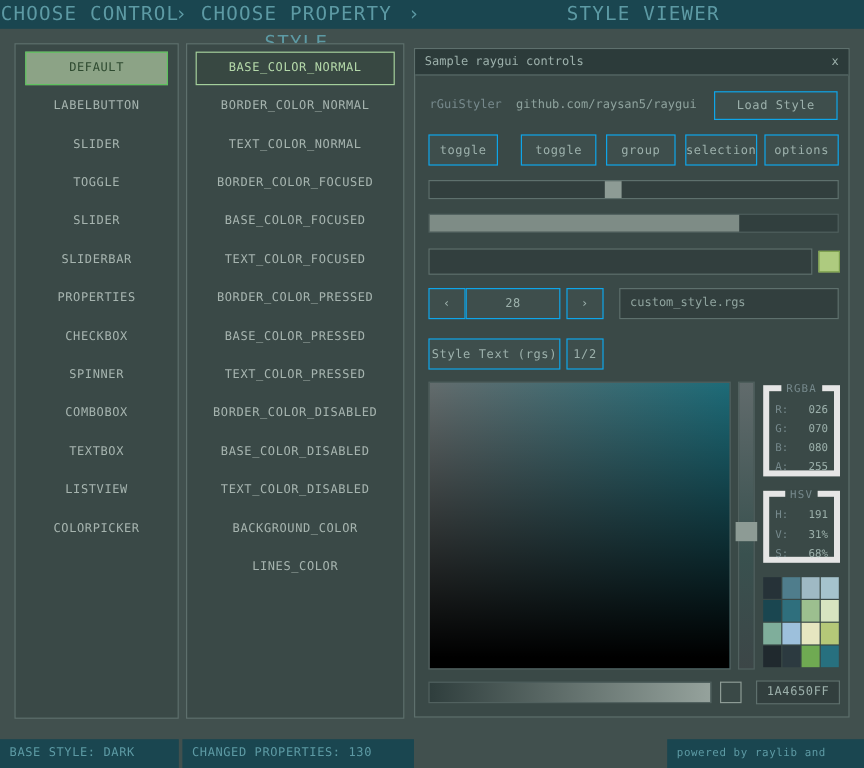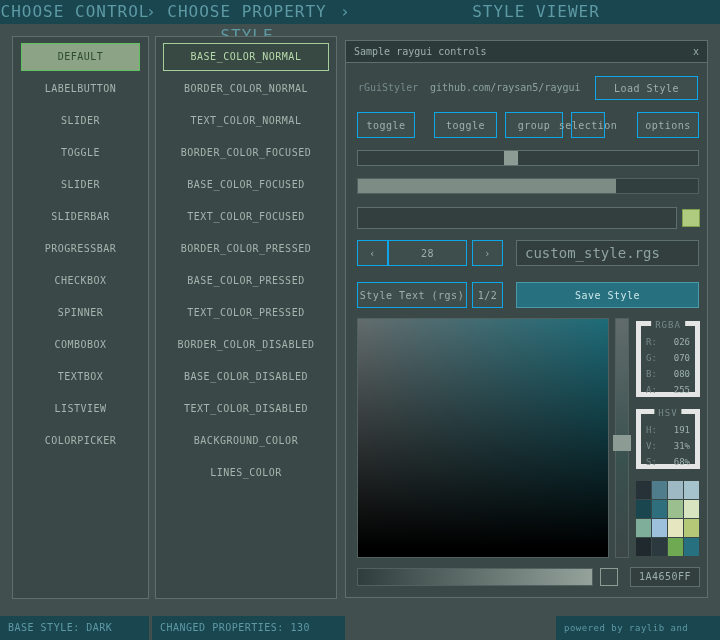--- a/index.html
+++ b/index.html
@@ -29,28 +29,28 @@
   .titlebar .close{cursor:default}
   .win-content{position:absolute;top:22px;left:0;width:361px;height:534px}
 
   .styler-label{position:absolute;left:12px;top:13px;height:24px;line-height:24px;font-size:10px;color:#76898c}
   .repo-label{position:absolute;left:84px;width:160px;top:13px;height:24px;line-height:24px;font-size:10px;color:#8ea29d;text-align:left}
   .rg-btn{position:absolute;display:flex;align-items:center;justify-content:center;border:1px solid #0ea5e9;background:#3e4e4c;color:#9cb0ab;font-size:10px;letter-spacing:.5px}
   .load-btn{left:249px;top:13px;width:103px;height:24px}
 
   .toggle-row{position:absolute;top:49px;left:0;width:361px;height:26px}
   .toggle-btn{top:0;height:26px}
-  .tgl0{left:11px;width:58px}.tgl1{left:88px;width:63px}.tgl2{left:159px;width:58px}.tgl3{left:225px;width:34px}.tgl4{left:291px;width:62px}
+  .tgl0{left:11px;width:58px}.tgl1{left:88px;width:63px}.tgl2{left:159px;width:58px}.tgl3{left:225px;width:60px}.tgl4{left:291px;width:62px}
 
   .slider{position:absolute;top:87px;left:11px;width:342px;height:16px;background:#323f3e;border:1px solid #5e706d}
   .slider-handle{position:absolute;top:0;width:14px;height:14px;background:#8d9b95}
   .progress{position:absolute;top:115px;left:11px;width:342px;height:16px;background:#313f3e;border:1px solid #51615f}
   .progress-fill{height:14px;background:#7e8c86}
 
-  .textbox{position:absolute;background:#323f3e;border:1px solid #5e706d;color:#8fa39e;font-size:14px}
+  .textbox{position:absolute;background:#323f3e;border:1px solid #5e706d;color:#8fa39e;font-size:10px}
   .sample-textbox{top:144px;left:11px;width:320px;height:22px;line-height:20px;padding-left:8px}
   .green-box{position:absolute;top:146px;left:336px;width:18px;height:18px;background:#aecb7f;border:1px solid #7ea04f}
 
   .spin-left{left:11px;top:177px;width:31px;height:26px}
   .spin-value{left:42px;top:177px;width:79px;height:26px}
   .spin-right{left:126px;top:177px;width:31px;height:26px}
   .file-textbox{top:177px;left:170px;width:183px;height:26px;line-height:24px;padding-left:8px}
 
   .style-text-btn{left:11px;top:219px;width:110px;height:26px}
   .page-btn{left:126px;top:219px;width:31px;height:26px}
@@ -96,21 +96,21 @@
   <span class="tb3">STYLE VIEWER</span>
 </div>
 
 <div class="panel left-panel">
     <div class="list-item sel-control">DEFAULT</div>
     <div class="list-item">LABELBUTTON</div>
     <div class="list-item">SLIDER</div>
     <div class="list-item">TOGGLE</div>
     <div class="list-item">SLIDER</div>
     <div class="list-item">SLIDERBAR</div>
-    <div class="list-item">PROGRESSBAR</div>
+    <div class="list-item">PROPERTIES</div>
     <div class="list-item">CHECKBOX</div>
     <div class="list-item">SPINNER</div>
     <div class="list-item">COMBOBOX</div>
     <div class="list-item">TEXTBOX</div>
     <div class="list-item">LISTVIEW</div>
     <div class="list-item">COLORPICKER</div>
   </div>
 <div class="panel mid-panel">
     <div class="list-item sel-prop">BASE_COLOR_NORMAL</div>
     <div class="list-item">BORDER_COLOR_NORMAL</div>
@@ -160,21 +160,20 @@
         <span>‹</span>
       </div>
     <div class="rg-btn spin-value">28</div>
     <div class="rg-btn spin-right">
         <span>›</span>
       </div>
     <div class="textbox file-textbox">custom_style.rgs</div>
 
     <div class="rg-btn style-text-btn">Style Text (rgs)</div>
     <div class="rg-btn page-btn">1/2</div>
-    <div class="rg-btn save-btn">Save Style</div>
 
     <div class="picker-square"></div>
     <div class="hue-bar">
       <div class="hue-handle" style="top: calc(52% - 8px);"></div>
     </div>
 
     <div class="group rgba-group">
       <span class="group-label">RGBA</span>
       <div class="group-rows">
           <div class="grow">

